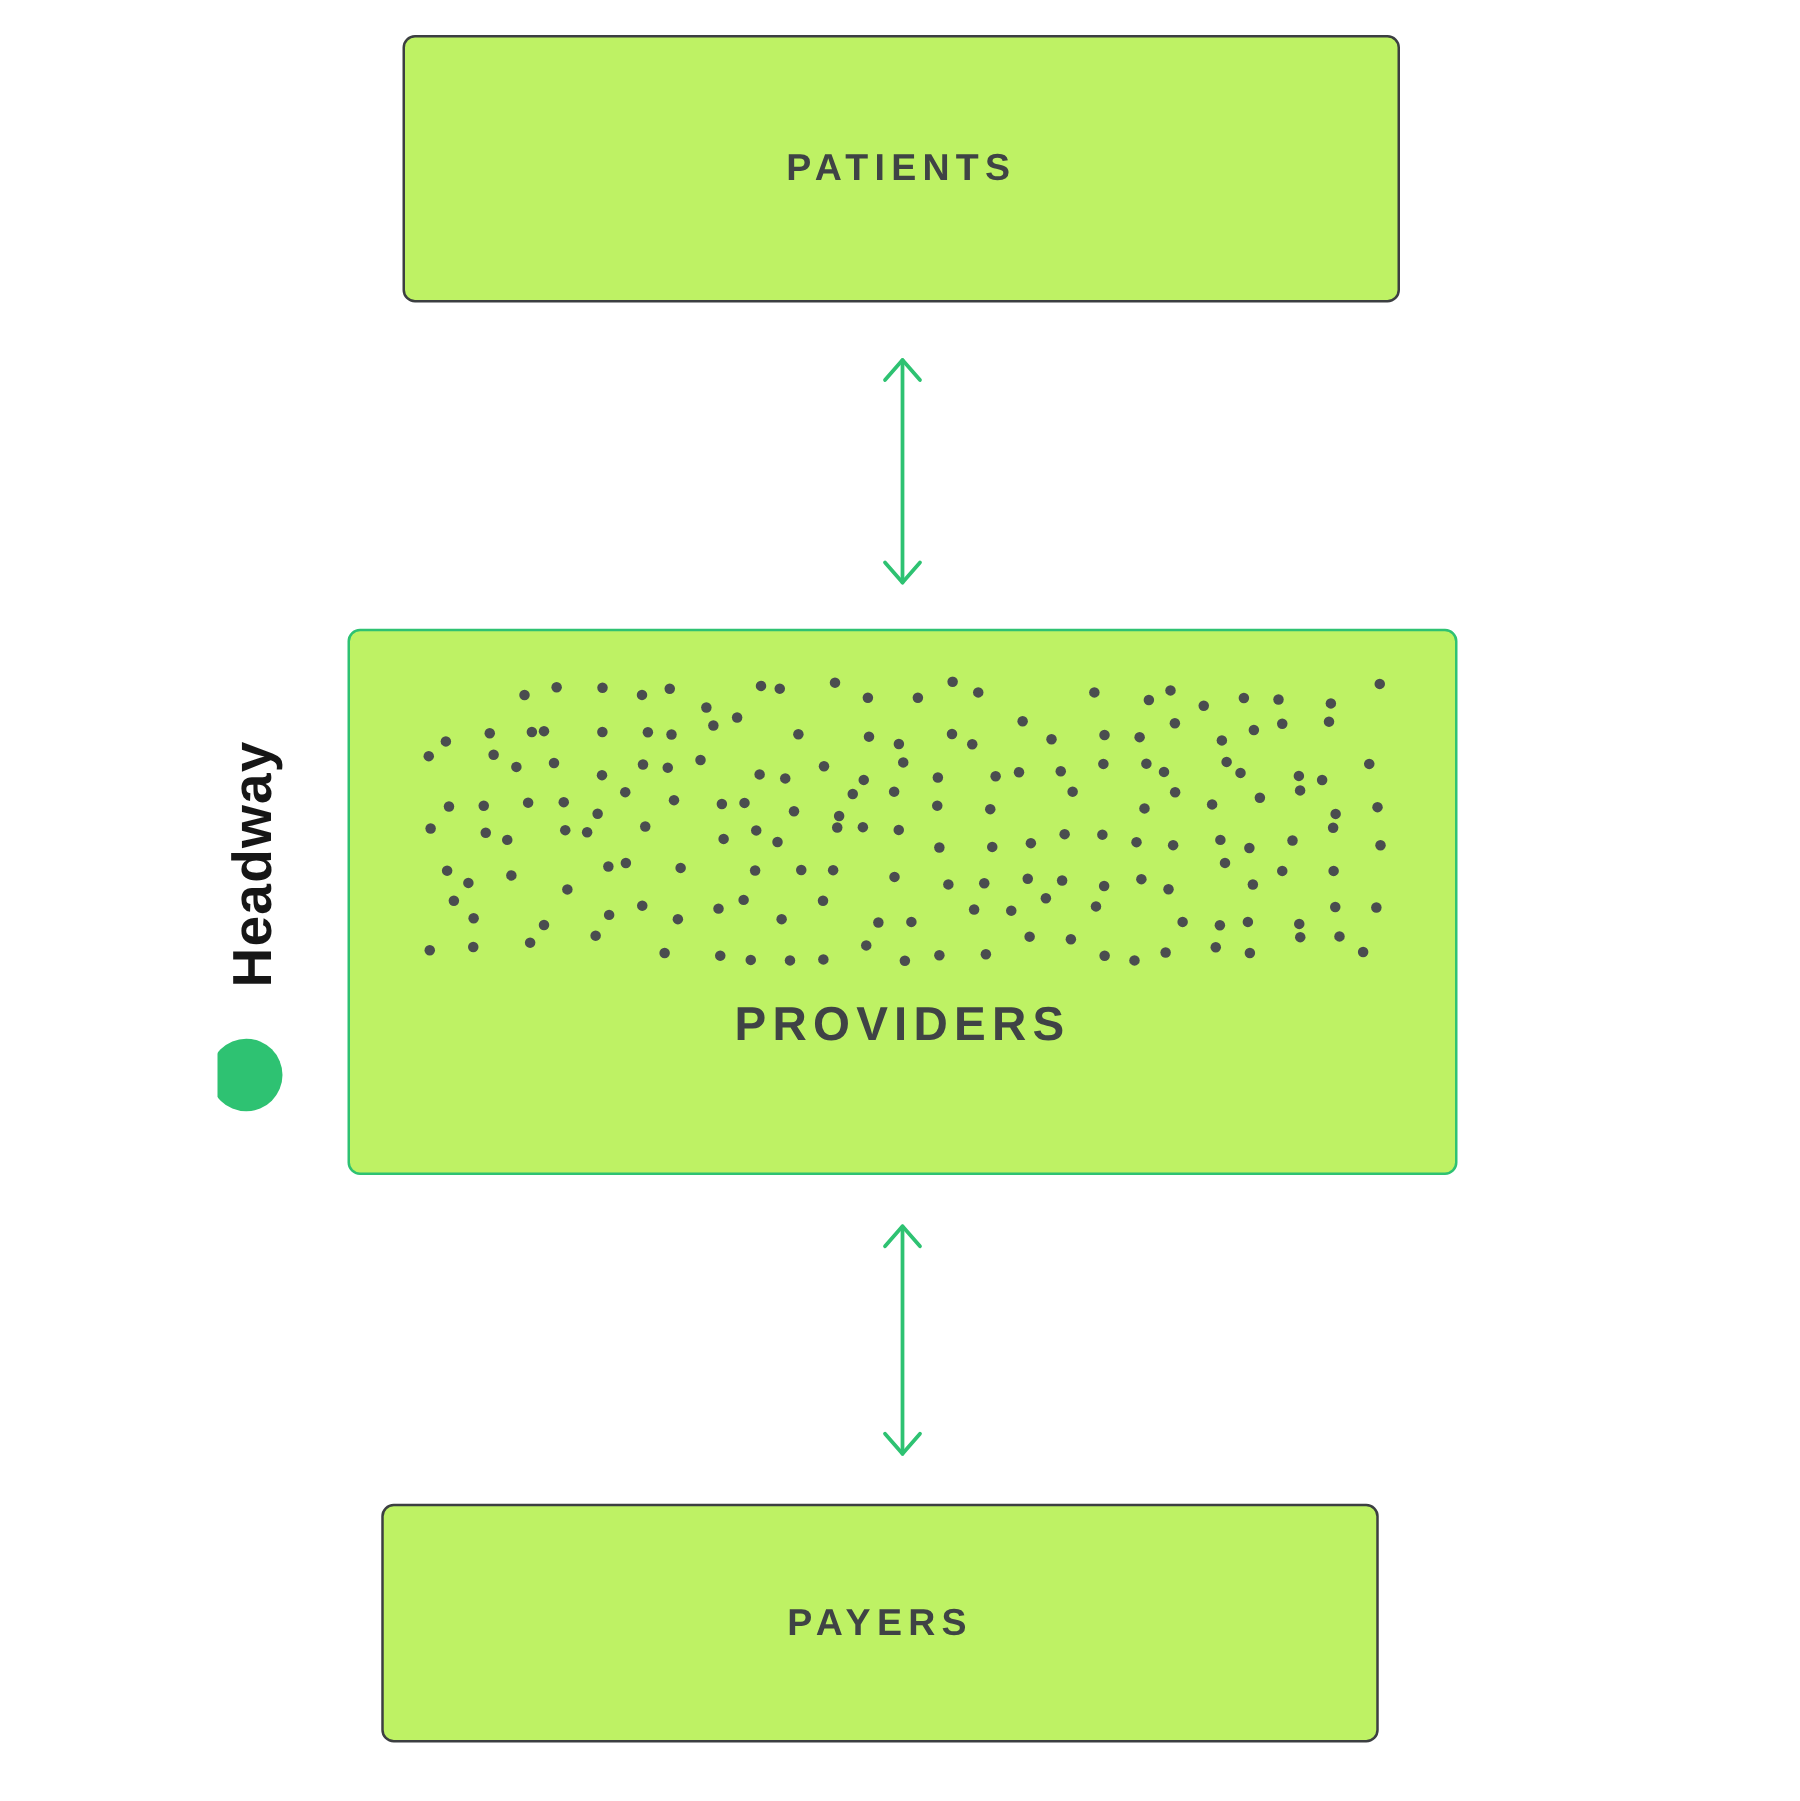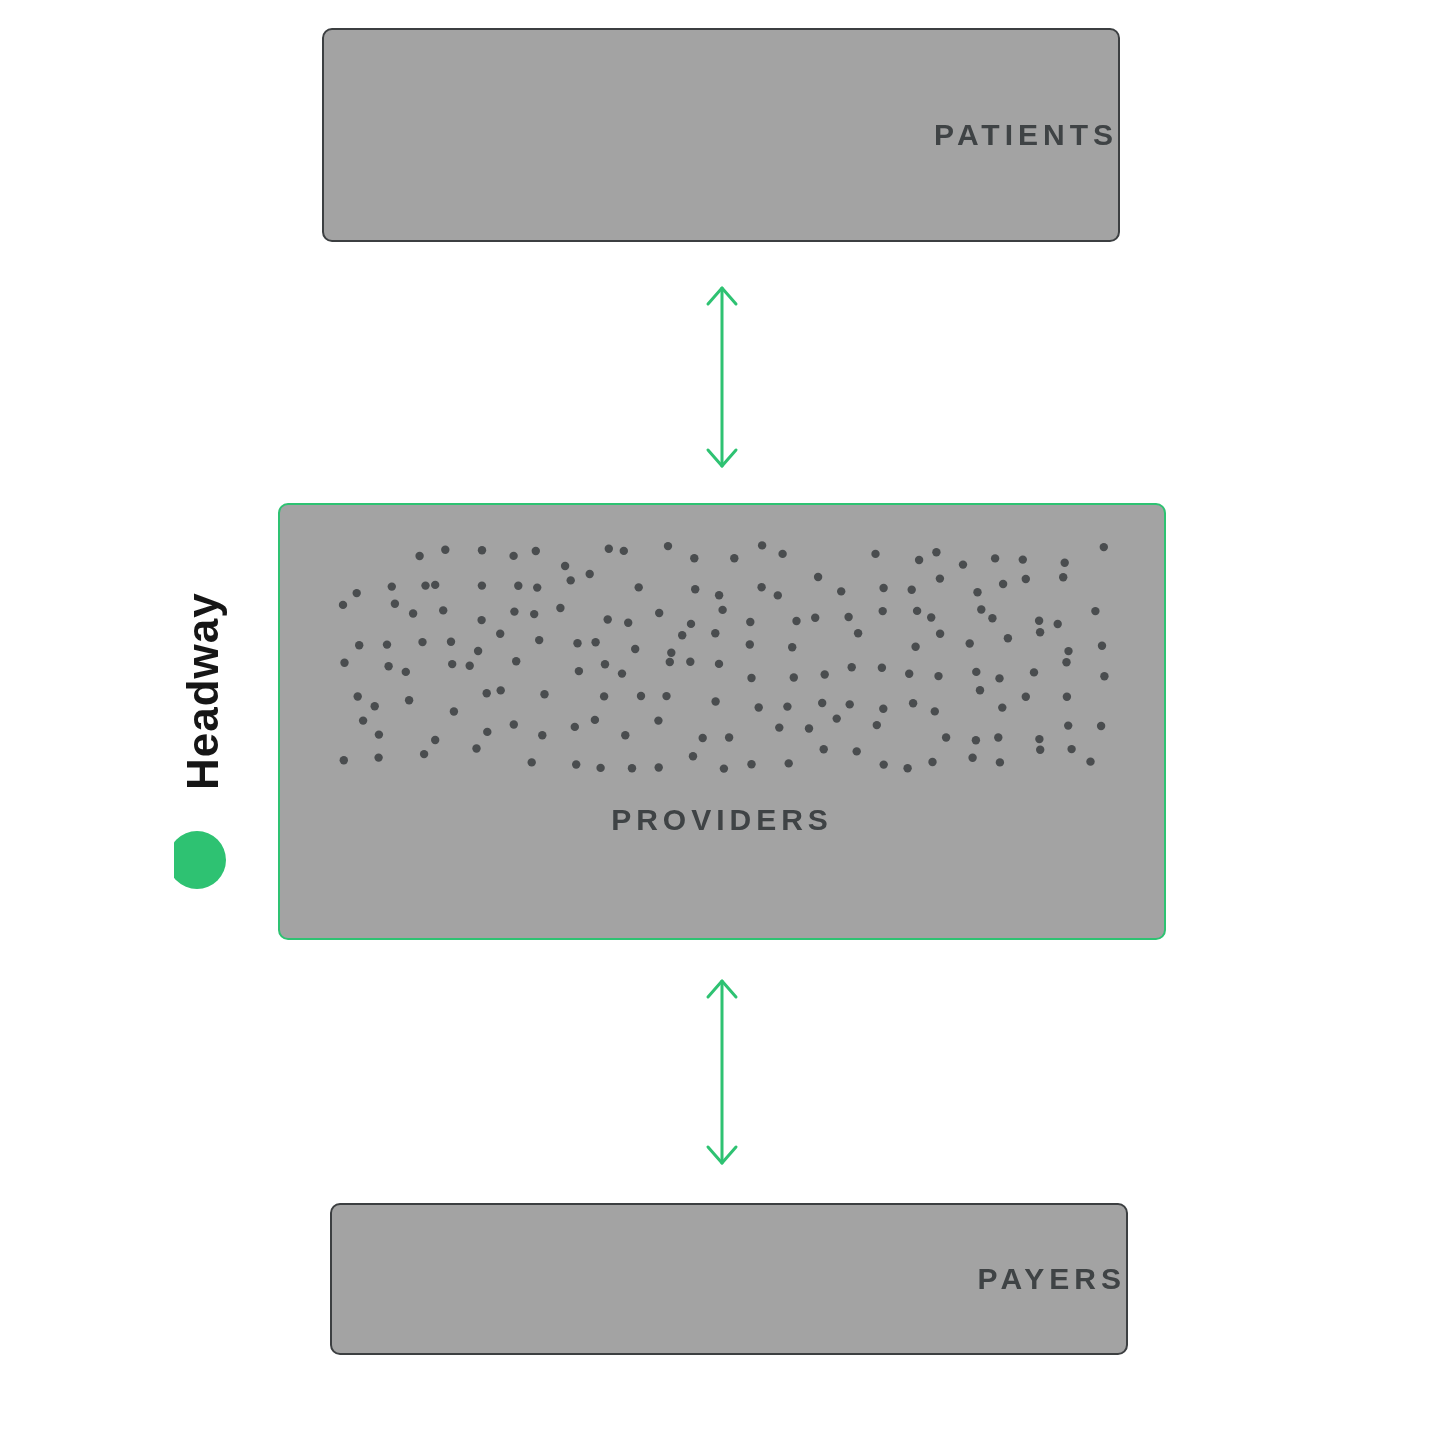--- a/index.html
+++ b/index.html
@@ -12,43 +12,43 @@
   *{margin:0;padding:0;box-sizing:border-box;}
   html,body{background:#ffffff;}
   body{
     font-family:"Liberation Sans", sans-serif;
     width:1440px;height:1441px;position:relative;overflow:hidden;
   }
   .canvas{position:absolute;inset:0;width:1440px;height:1441px;background:#ffffff;}
 
   .box{
     position:absolute;
-    background:#a3a3a3;
+    background:#bef264;
     border:2.5px solid var(--box-border-dark);
     border-radius:10px;
-    display:flex;align-items:center;justify-content:flex-end;
+    display:flex;align-items:center;justify-content:center;
   }
   .box-label{
     font-size:30px;font-weight:bold;
     letter-spacing:5px;
     color:var(--text-dark);
     text-align:center;
   }
 
   .patients-box{left:322px;top:28px;width:798px;height:214px;}
-  .payers-box{left:330px;top:1203px;width:798px;height:152px;}
+  .payers-box{left:305px;top:1203px;width:798px;height:191px;}
 
   .providers-box{
     left:278px;top:503px;width:888px;height:437px;
     border-color:var(--accent-green);
     display:block;
   }
   .providers-label{
     position:absolute;left:0;right:0;top:292px;
-    font-size:30px;font-weight:bold;letter-spacing:5px;
+    font-size:38px;font-weight:bold;letter-spacing:5px;
     color:var(--text-dark);text-align:center;line-height:46px;
   }
   .dots-svg{position:absolute;left:58px;top:36px;}
 
   .arrow{position:absolute;width:44px;}
   .arrow-top{left:700px;top:281px;height:192px;}
   .arrow-bottom{left:700px;top:974px;height:196px;}
 
   .headway-wordmark{
     position:absolute;left:178px;top:575px;height:232px;

